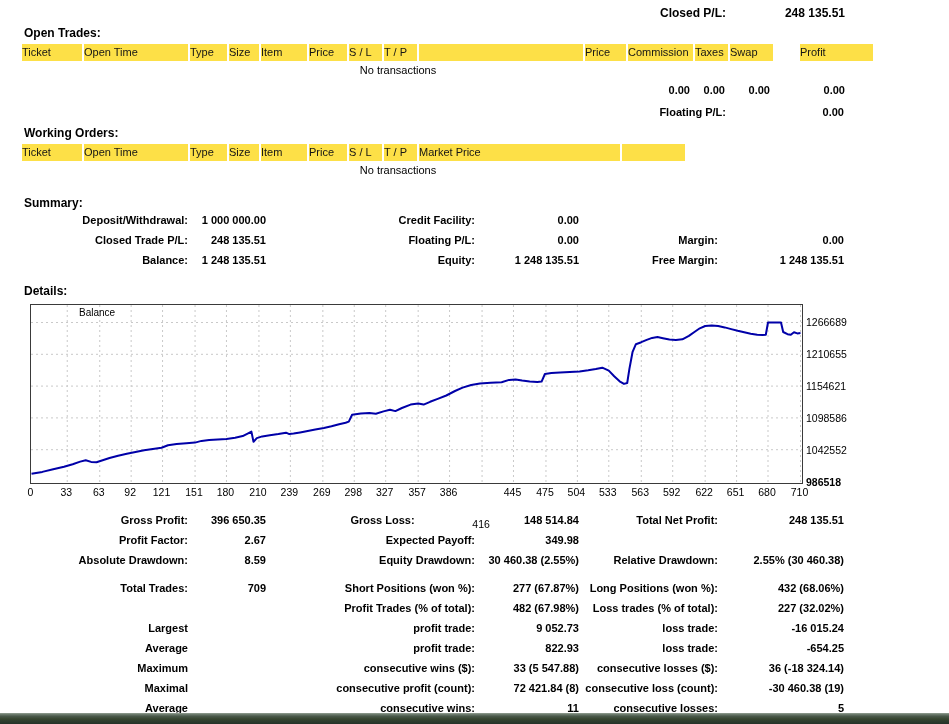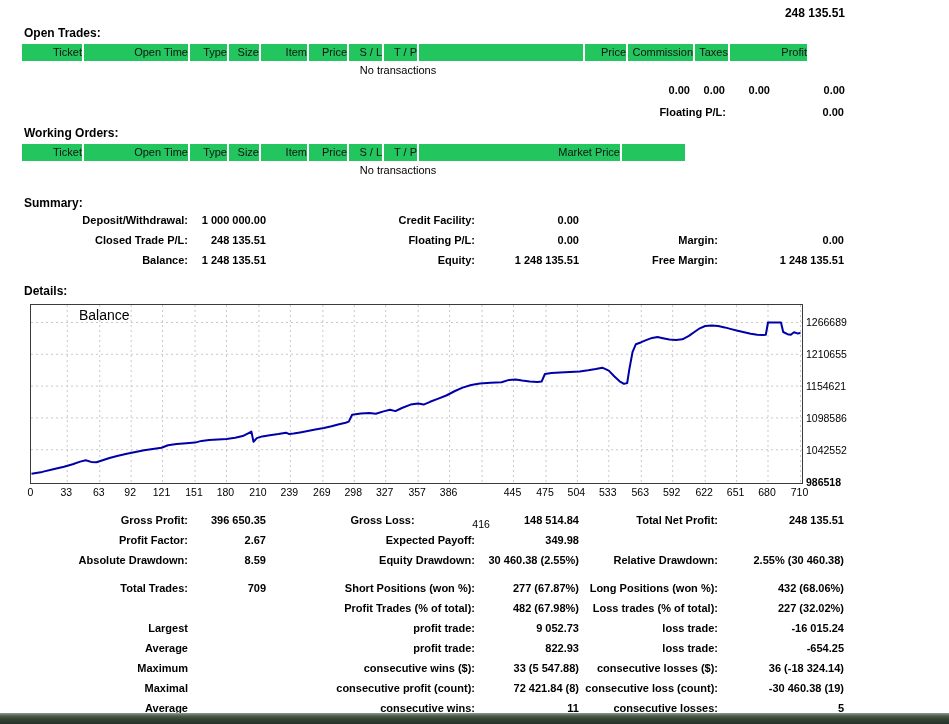--- a/index.html
+++ b/index.html
@@ -1,55 +1,56 @@
 <!DOCTYPE html>
 <html><head>
 <meta charset="utf-8">
 <style>
   html,body{margin:0;padding:0;background:#fff;}
   #screen{position:relative;width:949px;height:724px;background:#ffffff;
           font-family:"Liberation Sans",sans-serif;color:#000;overflow:hidden;}
   .heading{position:absolute;font-weight:bold;font-size:12px;white-space:nowrap;}
-  .hcell{position:absolute;height:17px;background:#22c55e;color:#151515;
-         font-size:11px;line-height:17px;text-align:right;overflow:hidden;white-space:nowrap;}
+  .hcell{position:absolute;height:17px;background:#fde047;color:#151515;
+         font-size:11px;line-height:17px;text-align:left;overflow:hidden;white-space:nowrap;}
   .notrans{position:absolute;font-size:11px;width:160px;text-align:center;color:#000;}
   .stat{position:absolute;font-size:11px;font-weight:bold;height:20px;line-height:20px;
         white-space:nowrap;text-align:right;}
   .toplabel{position:absolute;font-size:12px;font-weight:bold;text-align:right;white-space:nowrap;}
   .num{position:absolute;font-size:11px;font-weight:bold;text-align:right;white-space:nowrap;}
   #chart-frame{position:absolute;left:30px;top:304px;width:771px;height:178px;
                border:1px solid #3a3a3a;box-sizing:content-box;background:#fff;}
-  #balance-label{position:absolute;left:35px;top:307px;font-size:14px;padding-left:44px;}
+  #balance-label{position:absolute;left:35px;top:307px;font-size:10px;padding-left:44px;}
   .ylab{position:absolute;left:806px;font-size:10.5px;white-space:nowrap;}
   .xtick{position:absolute;width:34px;text-align:center;font-size:10.5px;top:486px;}
   #bottom-bar{position:absolute;left:0;top:713px;width:949px;height:11px;
      background:linear-gradient(180deg,#96a296 0%,#6d7c6e 12%,#49584a 30%,#36452f 55%,#2c3b2e 80%,#253228 100%);}
 </style>
 </head>
 <body>
 <div id="screen">
 
+  <div class="toplabel" style="left:526px;top:6px;width:200px;">Closed P/L:</div>
   <div class="toplabel" style="left:705px;top:6px;width:140px;">248 135.51</div>
 
   <div class="heading" style="left:24px;top:26px;">Open Trades:</div>
   <div id="open-trades-header">
       <div class="hcell" style="left: 22px; top: 44px; width: 60px;">Ticket</div>
       <div class="hcell" style="left: 84px; top: 44px; width: 104px;">Open Time</div>
       <div class="hcell" style="left: 190px; top: 44px; width: 37px;">Type</div>
       <div class="hcell" style="left: 229px; top: 44px; width: 30px;">Size</div>
       <div class="hcell" style="left: 261px; top: 44px; width: 46px;">Item</div>
       <div class="hcell" style="left: 309px; top: 44px; width: 38px;">Price</div>
       <div class="hcell" style="left: 349px; top: 44px; width: 33px;">S / L</div>
       <div class="hcell" style="left: 384px; top: 44px; width: 33px;">T / P</div>
       <div class="hcell" style="left: 419px; top: 44px; width: 164px;"></div>
       <div class="hcell" style="left: 585px; top: 44px; width: 41px;">Price</div>
       <div class="hcell" style="left: 628px; top: 44px; width: 65px;">Commission</div>
       <div class="hcell" style="left: 695px; top: 44px; width: 33px;">Taxes</div>
       <div class="hcell" style="left: 730px; top: 44px; width: 43px;">Swap</div>
-      <div class="hcell" style="left: 734px; top: 44px; width: 73px;">Profit</div>
+      <div class="hcell" style="left: 800px; top: 44px; width: 73px;">Profit</div>
     </div>
   <div class="notrans" style="left:318px;top:64px;">No transactions</div>
   <div id="open-trades-totals">
       <div class="num" style="left: 630px; top: 84px; width: 60px;">0.00</div>
       <div class="num" style="left: 665px; top: 84px; width: 60px;">0.00</div>
       <div class="num" style="left: 710px; top: 84px; width: 60px;">0.00</div>
       <div class="num" style="left: 785px; top: 84px; width: 60px;">0.00</div>
     </div>
   <div class="stat" style="left:560px;top:102px;width:166px;">Floating P/L:</div>
   <div class="stat" style="left:720px;top:102px;width:124px;">0.00</div>

